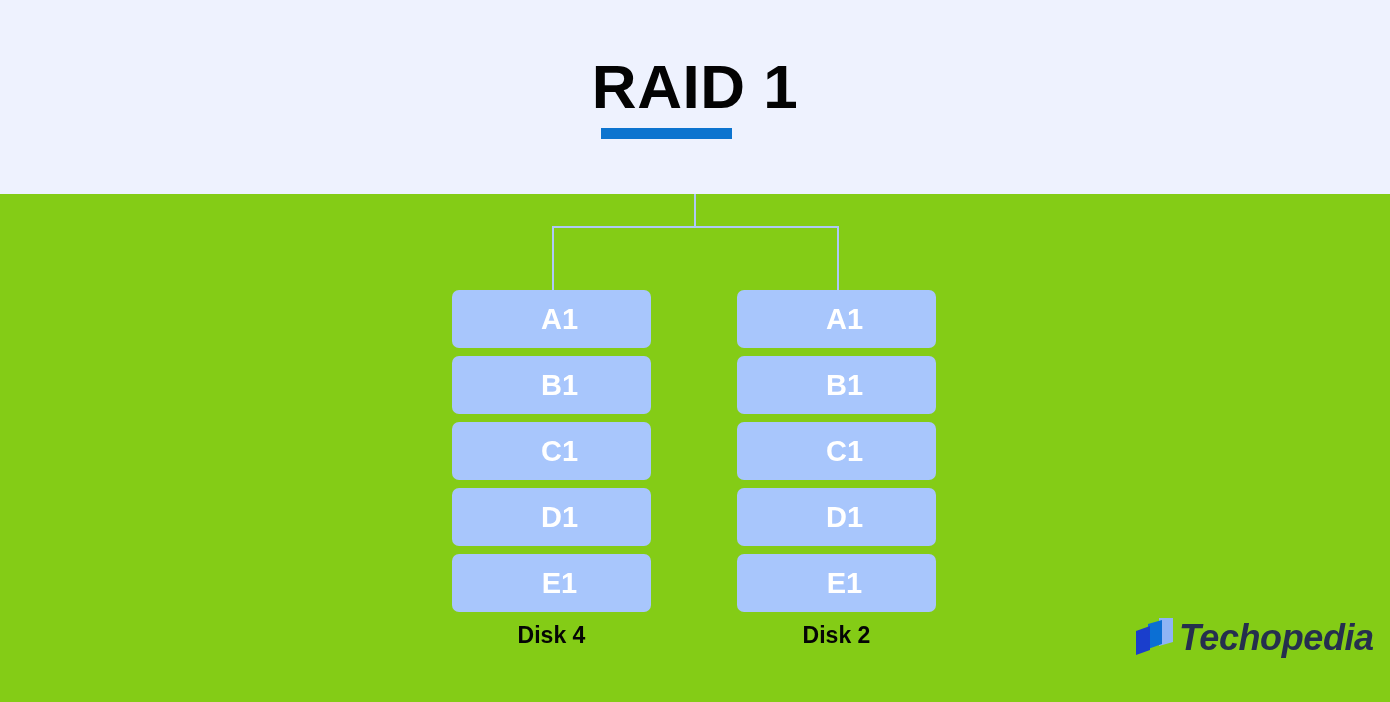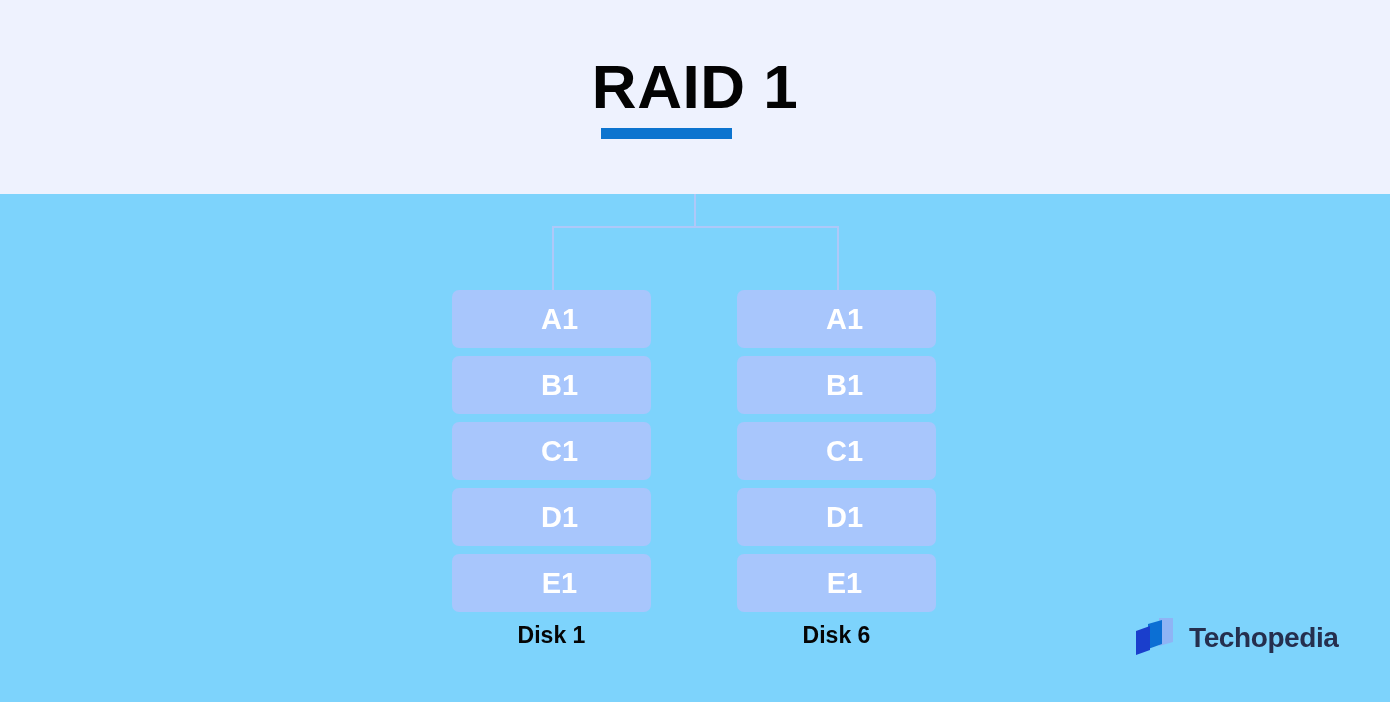--- a/index.html
+++ b/index.html
@@ -12,21 +12,21 @@
     background: #ffffff;
     font-family: "Liberation Sans", sans-serif;
     overflow: hidden;
     position: relative;
   }
 
   #canvas {
     position: relative;
     width: 1390px;
     height: 702px;
-    background: #7dd3fc;
+    background: #84cc16;
   }
 
   
   .header-band {
     position: absolute;
     left: 0;
     top: 0;
     width: 1390px;
     height: 194px;
     background: #eef2fe;
@@ -131,27 +131,27 @@
     align-items: center;
     height: 46px;
   }
   .brand-mark {
     width: 46px;
     height: 44px;
     position: relative;
     flex: none;
   }
   .brand-wordmark {
-    margin-left: 10px;
-    font-size: 28px;
+    font-size: 36px;
     font-weight: bold;
     color: #252f4e;
     letter-spacing: -0.4px;
     font-family: "Liberation Sans", sans-serif;
     line-height: 34px;
+    font-style: italic;
   }
 </style>
 </head>
 <body>
 
 <div id="canvas">
 
   <div class="header-band">
     <div class="page-title">RAID 1</div>
     <div class="title-underline"></div>
@@ -161,30 +161,30 @@
   <div class="connector-bar"></div>
   <div class="connector-drop-left"></div>
   <div class="connector-drop-right"></div>
 
   <div class="disk-column col-left">
     <div class="disk-block">A1</div>
     <div class="disk-block">B1</div>
     <div class="disk-block">C1</div>
     <div class="disk-block">D1</div>
     <div class="disk-block">E1</div>
-    <div class="disk-label">Disk 1</div>
+    <div class="disk-label">Disk 4</div>
   </div>
 
   <div class="disk-column col-right">
     <div class="disk-block">A1</div>
     <div class="disk-block">B1</div>
     <div class="disk-block">C1</div>
     <div class="disk-block">D1</div>
     <div class="disk-block">E1</div>
-    <div class="disk-label">Disk 6</div>
+    <div class="disk-label">Disk 2</div>
   </div>
 
   <div class="brand-logo">
     <div class="brand-mark">
       <svg width="46" height="44" viewBox="0 0 46 44" xmlns="http://www.w3.org/2000/svg">
         <path d="M26 2 L40 2 L40 26 L26 30 Z" fill="#8fb4f5"></path>
         <path d="M15 8 L29 4 L29 28 L15 33 Z" fill="#0b6fd4"></path>
         <path d="M3 15 L17 10 L17 34 L3 39 Z" fill="#1a3ecc"></path>
       </svg>
     </div>

